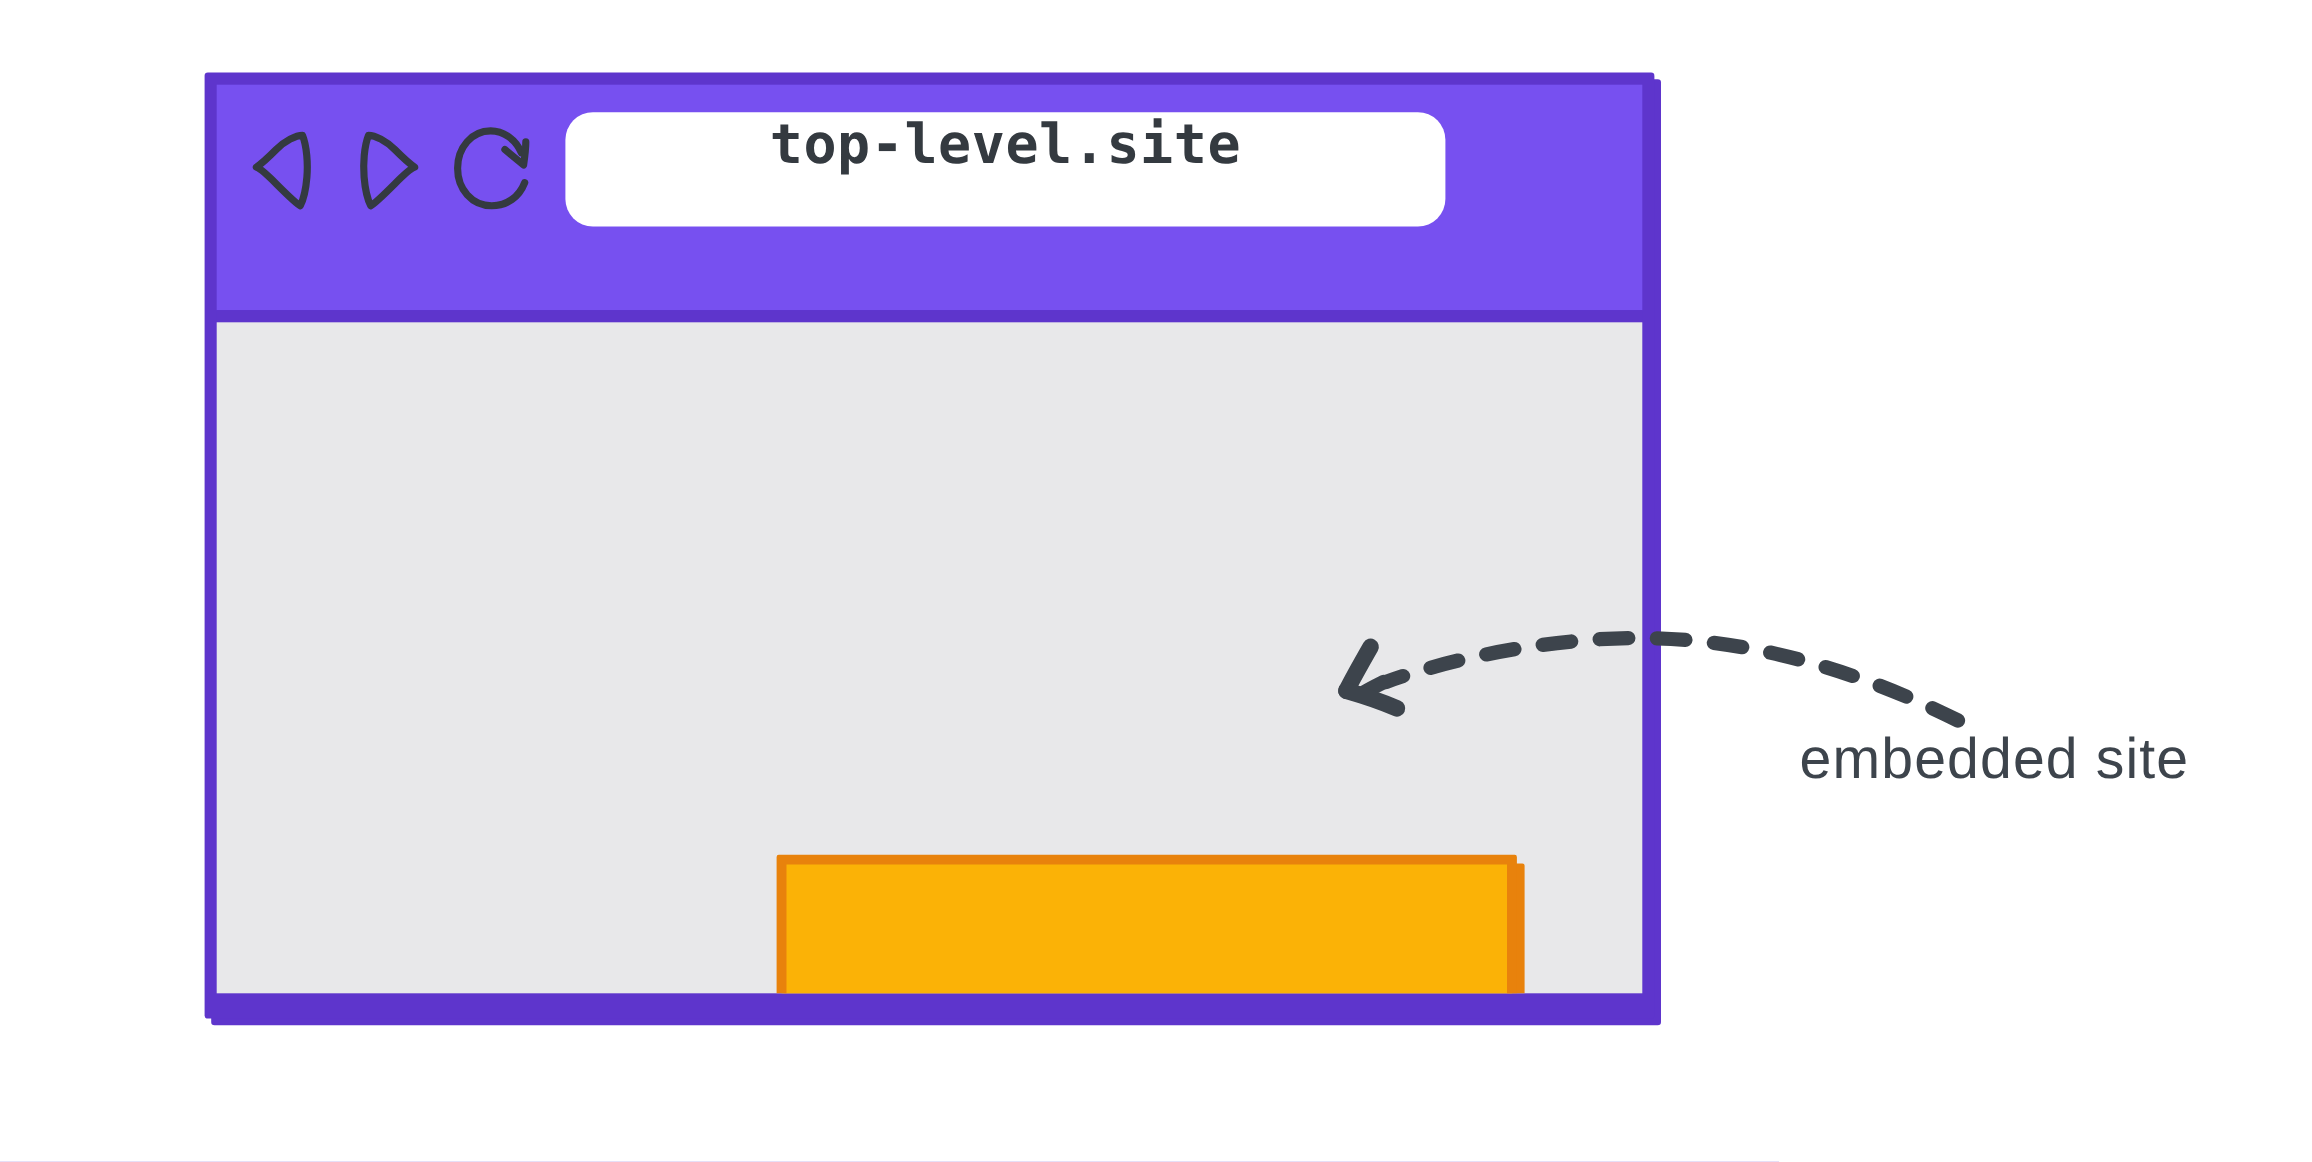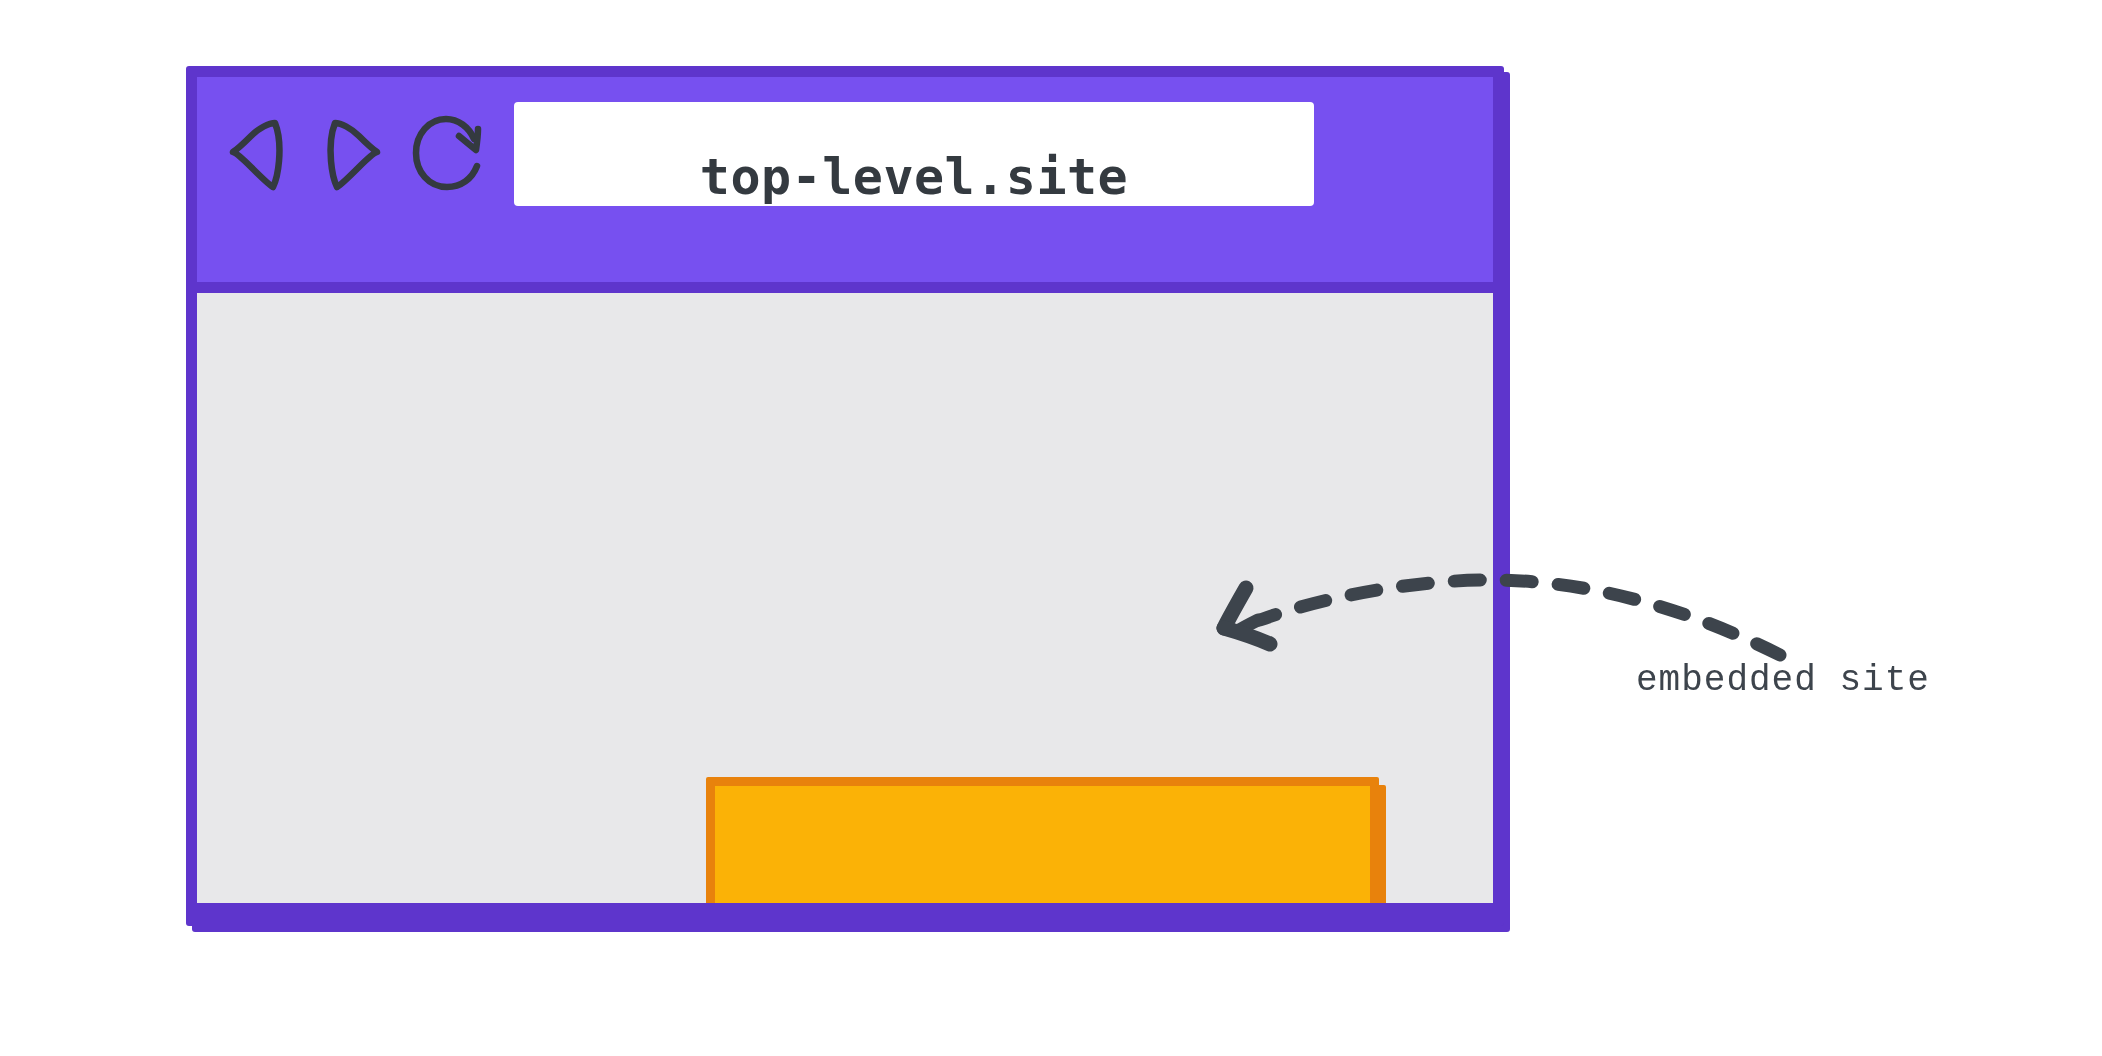--- a/index.html
+++ b/index.html
@@ -103,23 +103,23 @@
   .nav-reload  { left: 192px; }
 
   
   .url-bar {
     position: absolute;
     left: 317px;
     top: 25px;
     width: 800px;
     height: 104px;
     background: #ffffff;
-    border-radius: 4px;
+    border-radius: 25px;
     display: flex;
-    align-items: flex-end;
+    align-items: flex-start;
     justify-content: center;
   }
   .url-text {
     font-family: "DejaVu Sans Mono", monospace;
     font-size: 50px;
     font-weight: 700;
     color: #343A40;
     letter-spacing: 0.5px;
     white-space: nowrap;
   }
@@ -164,22 +164,22 @@
     width: 640px;
     height: 200px;
     pointer-events: none;
   }
   .annotation-arrow svg { display: block; width: 100%; height: 100%; overflow: visible; }
 
   .annotation-label {
     position: absolute;
     left: 1636px;
     top: 660px;
-    font-family: Liberation Mono, monospace;
-    font-size: 36px;
+    font-family: Liberation Sans, sans-serif;
+    font-size: 52px;
     font-weight: 400;
     color: #3D444C;
     white-space: nowrap;
     letter-spacing: 1px;
   }
 </style>
 </head>
 <body>
 
 <div id="stage">

